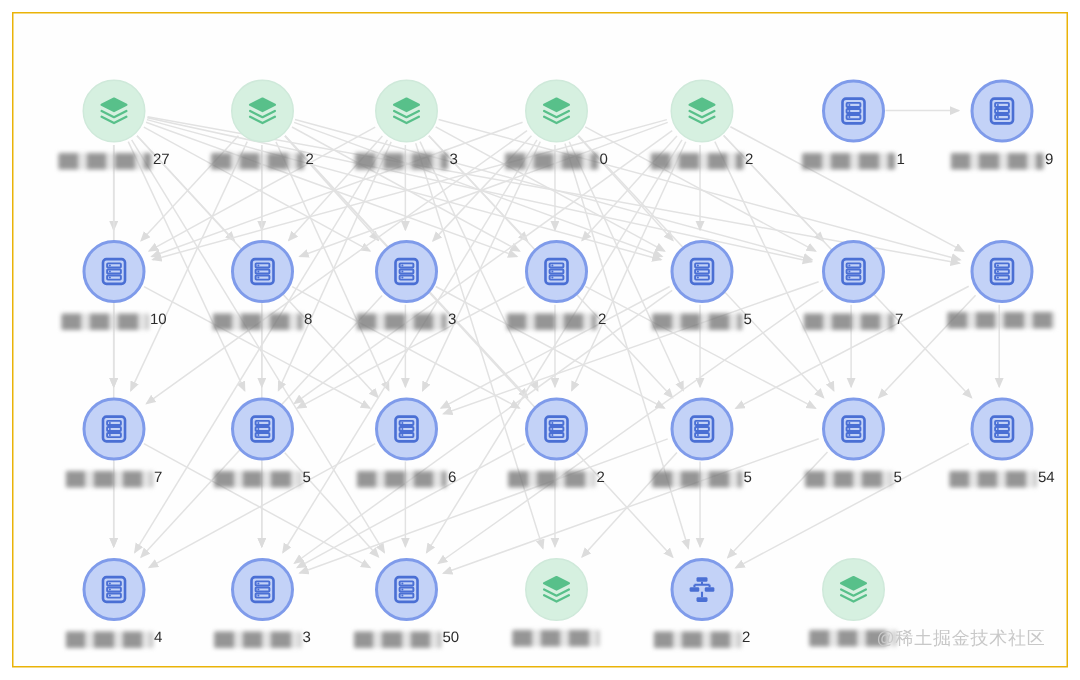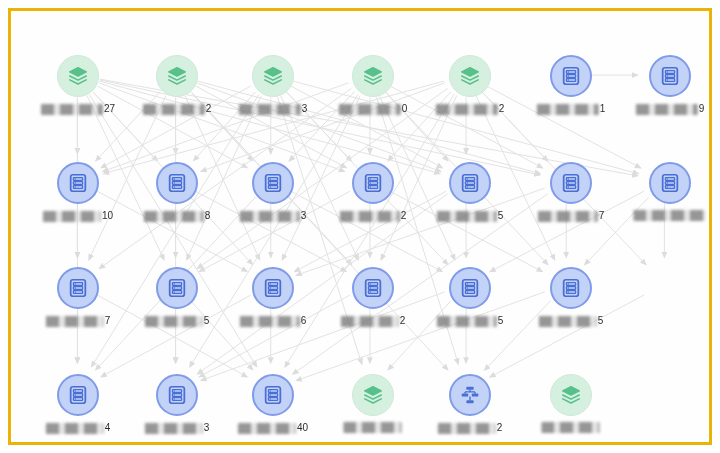--- a/index.html
+++ b/index.html
@@ -14,21 +14,21 @@
     height: 453px;
     background: #ffffff;
     overflow: hidden;
   }
   #canvas-frame {
     position: absolute;
     left: 8px;
     top: 8px;
     width: 704px;
     height: 437px;
-    border: 3px solid #eab308;
+    border: 1px solid #eab308;
     background: #fefefe;
     box-sizing: border-box;
     overflow: hidden;
   }
   #edge-layer {
     position: absolute;
     left: 0;
     top: 0;
     width: 100%;
     height: 100%;
@@ -539,20 +539,37 @@
               <circle cx="9" cy="12" r="0.75" fill="#4a6fd4"></circle>
               <rect x="7" y="14.899999999999999" width="10" height="3" rx="0.6" fill="none" stroke="#4a6fd4" stroke-width="1.4"></rect>
               <circle cx="9" cy="16.4" r="0.75" fill="#4a6fd4"></circle>
             </svg>
           </div>
           <div class="node-label">
             <span class="label-redacted" style="width: 58px;"></span>
             <span class="label-suffix">5</span>
           </div>
         </div>
+        <div class="graph-node" style="left: 659px; top: 277px;">
+          <div class="node-circle kind-broker">
+            <svg class="node-icon" viewBox="0 0 24 24">
+              <rect x="4" y="3" width="16" height="18" rx="2.5" fill="none" stroke="#4a6fd4" stroke-width="1.9"></rect>
+              <rect x="7" y="6.1" width="10" height="3" rx="0.6" fill="none" stroke="#4a6fd4" stroke-width="1.4"></rect>
+              <circle cx="9" cy="7.6" r="0.75" fill="#4a6fd4"></circle>
+              <rect x="7" y="10.5" width="10" height="3" rx="0.6" fill="none" stroke="#4a6fd4" stroke-width="1.4"></rect>
+              <circle cx="9" cy="12" r="0.75" fill="#4a6fd4"></circle>
+              <rect x="7" y="14.899999999999999" width="10" height="3" rx="0.6" fill="none" stroke="#4a6fd4" stroke-width="1.4"></rect>
+              <circle cx="9" cy="16.4" r="0.75" fill="#4a6fd4"></circle>
+            </svg>
+          </div>
+          <div class="node-label">
+            <span class="label-redacted" style="width: 58px;"></span>
+            <span class="label-suffix">54</span>
+          </div>
+        </div>
         <div class="graph-node" style="left: 67px; top: 384px;">
           <div class="node-circle kind-broker">
             <svg class="node-icon" viewBox="0 0 24 24">
               <rect x="4" y="3" width="16" height="18" rx="2.5" fill="none" stroke="#4a6fd4" stroke-width="1.9"></rect>
               <rect x="7" y="6.1" width="10" height="3" rx="0.6" fill="none" stroke="#4a6fd4" stroke-width="1.4"></rect>
               <circle cx="9" cy="7.6" r="0.75" fill="#4a6fd4"></circle>
               <rect x="7" y="10.5" width="10" height="3" rx="0.6" fill="none" stroke="#4a6fd4" stroke-width="1.4"></rect>
               <circle cx="9" cy="12" r="0.75" fill="#4a6fd4"></circle>
               <rect x="7" y="14.899999999999999" width="10" height="3" rx="0.6" fill="none" stroke="#4a6fd4" stroke-width="1.4"></rect>
               <circle cx="9" cy="16.4" r="0.75" fill="#4a6fd4"></circle>
@@ -587,21 +604,21 @@
               <rect x="7" y="6.1" width="10" height="3" rx="0.6" fill="none" stroke="#4a6fd4" stroke-width="1.4"></rect>
               <circle cx="9" cy="7.6" r="0.75" fill="#4a6fd4"></circle>
               <rect x="7" y="10.5" width="10" height="3" rx="0.6" fill="none" stroke="#4a6fd4" stroke-width="1.4"></rect>
               <circle cx="9" cy="12" r="0.75" fill="#4a6fd4"></circle>
               <rect x="7" y="14.899999999999999" width="10" height="3" rx="0.6" fill="none" stroke="#4a6fd4" stroke-width="1.4"></rect>
               <circle cx="9" cy="16.4" r="0.75" fill="#4a6fd4"></circle>
             </svg>
           </div>
           <div class="node-label">
             <span class="label-redacted" style="width: 58px;"></span>
-            <span class="label-suffix">40</span>
+            <span class="label-suffix">50</span>
           </div>
         </div>
         <div class="graph-node" style="left: 362px; top: 384px;">
           <div class="node-circle kind-topic">
             <svg class="node-icon" viewBox="0 0 24 24">
               <path d="M12 3 L21 7.5 L12 12 L3 7.5 Z" fill="#58c08a" stroke="#58c08a" stroke-width="1.7" stroke-linejoin="round" stroke-linecap="round"></path>
               <path d="M3 12 L12 16.5 L21 12" fill="none" stroke="#58c08a" stroke-width="1.7" stroke-linejoin="round" stroke-linecap="round"></path>
               <path d="M3 16.2 L12 20.7 L21 16.2" fill="none" stroke="#58c08a" stroke-width="1.7" stroke-linejoin="round" stroke-linecap="round"></path>
             </svg>
           </div>
@@ -634,14 +651,15 @@
               <path d="M3 16.2 L12 20.7 L21 16.2" fill="none" stroke="#58c08a" stroke-width="1.7" stroke-linejoin="round" stroke-linecap="round"></path>
             </svg>
           </div>
           <div class="node-label">
             <span class="label-redacted" style="width: 58px;"></span>
             <span class="label-suffix"></span>
           </div>
         </div>
       </div>
 
+    <div id="watermark">@稀土掘金技术社区</div>
   </div>
 </div>
 
 </body></html>

